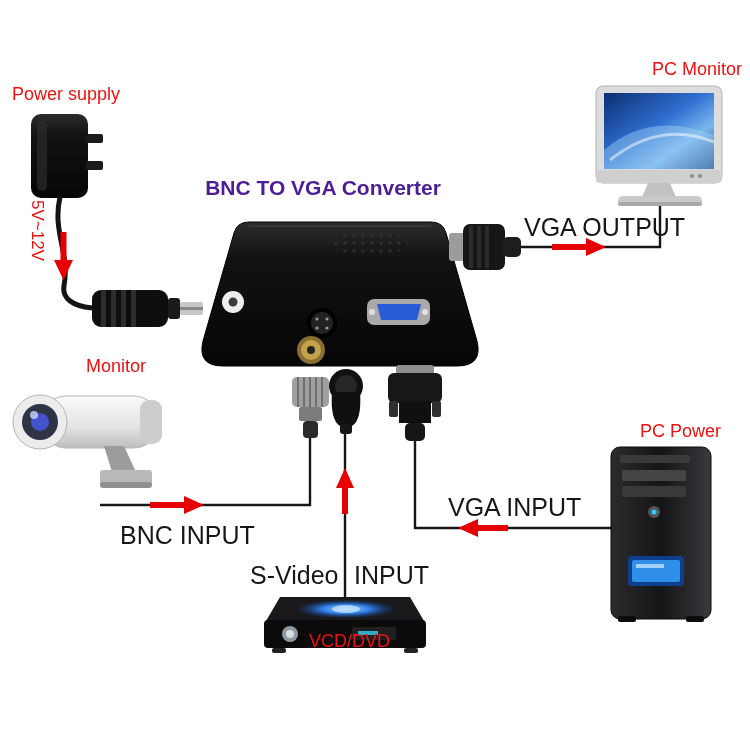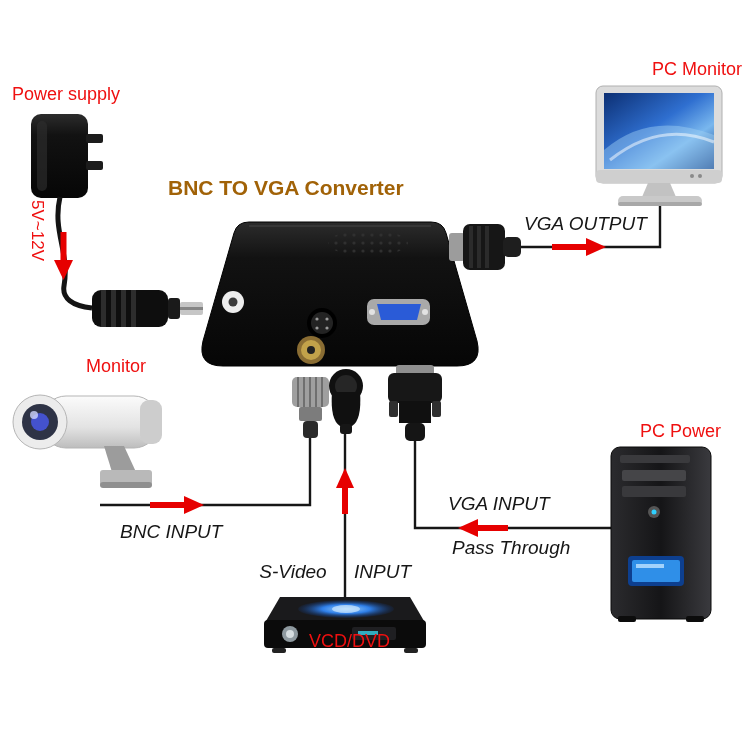--- a/index.html
+++ b/index.html
@@ -3,24 +3,24 @@
 <meta charset="utf-8">
 <style>
   html,body{margin:0;padding:0;background:#ffffff;}
   .canvas{
     position:relative;width:750px;height:750px;background:#ffffff;overflow:hidden;
     font-family:"Liberation Sans", sans-serif;
   }
   .art{position:absolute;left:0;top:0;width:750px;height:750px;}
   .label{position:absolute;white-space:nowrap;line-height:1.1;}
   .red{color:var(--label-red,#ef1010);font-size:18px;}
-  .blk{color:var(--line-black,#161616);font-size:19px;font-style:italic;}
+  .blk{color:var(--line-black,#161616);font-size:25px;}
   .title{
-    position:absolute;left:168px;top:176px;width:310px;
-    font-size:21px;font-weight:bold;color:#a16207;white-space:nowrap;
+    position:absolute;left:168px;top:176px;width:310px;text-align:center;
+    font-size:21px;font-weight:bold;color:#4c1d95;white-space:nowrap;
   }
   .voltage{
     left:46px;top:200px;transform:rotate(90deg);transform-origin:left top;
     font-size:17px;
   }
   .conn path{stroke:var(--line-black,#161616);stroke-width:2.4;fill:none;}
   .arr line{stroke:var(--arrow-red,#e60000);stroke-width:6;}
   .arr polygon{fill:var(--arrow-red,#e60000);}
 </style>
 </head>
@@ -233,15 +233,14 @@
   <div class="label blk" style="left:250px;top:562px;width:86px;text-align:center">S-Video</div>
 
   <div class="label blk" style="left:354px;top:562px">INPUT</div>
 
   <div class="label red" style="left:309px;top:632px">VCD/DVD</div>
 
   <div class="label red" style="left:640px;top:422px">PC Power</div>
 
   <div class="label blk" style="left:448px;top:494px">VGA INPUT</div>
 
-  <div class="label blk" style="left:452px;top:538px">Pass Through</div>
 
 </div>
 
 </body></html>

